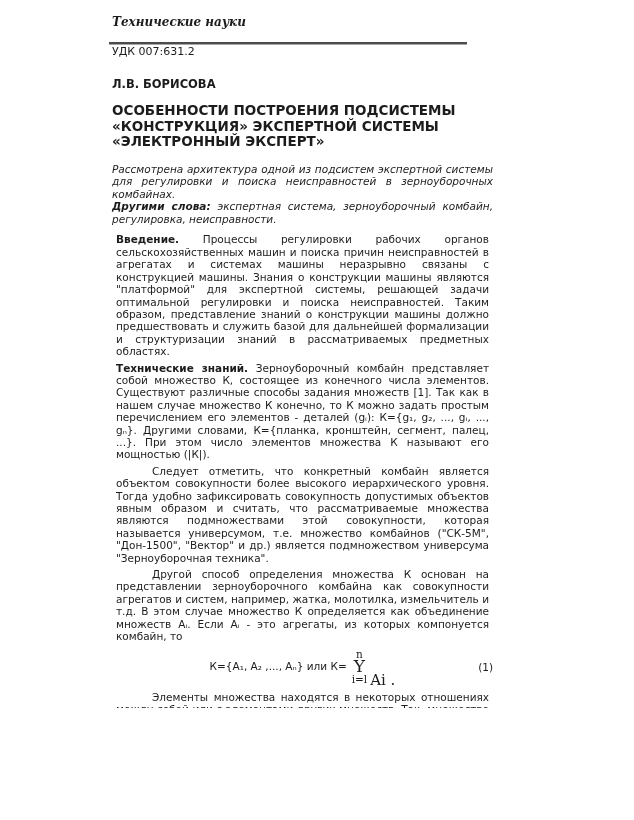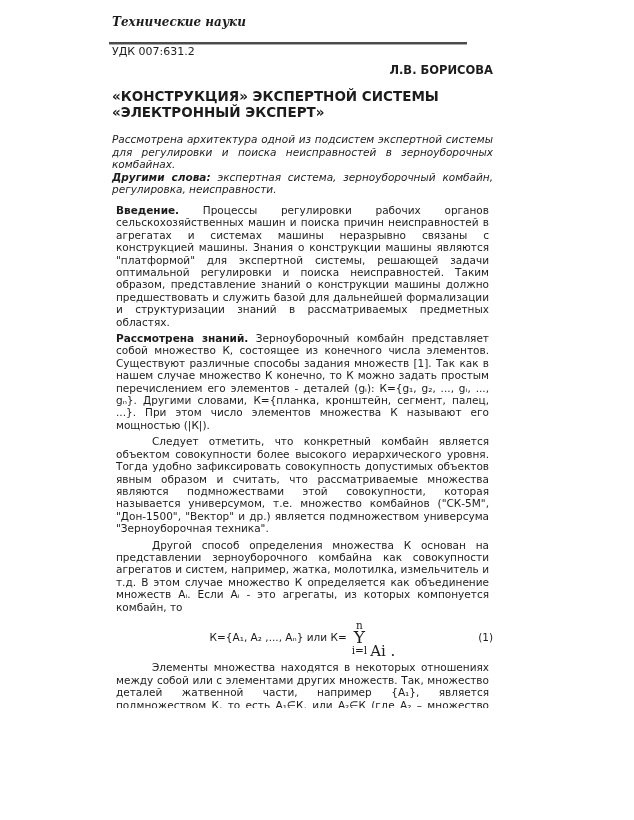--- a/index.html
+++ b/index.html
@@ -27,25 +27,24 @@
     height: 2px;
     background: #4b4b4b;
     border: none;
     border-bottom: 1px solid #a8a8a8;
   }
   .udc {
     font-size: 11px;
     line-height: 13px;
   }
   .author {
-    margin-top: 6px;
+    margin-top: 20px;
     font-size: 11.5px;
     font-weight: bold;
     line-height: 13px;
-    text-align: right;
   }
   .title {
     margin-top: 12px;
     font-size: 13.5px;
     font-weight: bold;
     line-height: 15.5px;
   }
   .abstract-block {
     margin-top: 13px;
     font-style: italic;
@@ -111,41 +110,42 @@
 
   <div class="running-head">Технические науки</div>
 
   <div class="head-rule"></div>
 
   <div class="udc">УДК 007:631.2</div>
 
   <div class="author">Л.В. БОРИСОВА</div>
 
   <div class="title">
+    <div>ОСОБЕННОСТИ ПОСТРОЕНИЯ ПОДСИСТЕМЫ</div>
     <div>«КОНСТРУКЦИЯ» ЭКСПЕРТНОЙ СИСТЕМЫ</div>
     <div>«ЭЛЕКТРОННЫЙ ЭКСПЕРТ»</div>
   </div>
 
   <div class="abstract-block">
     <div class="abstract-text">Рассмотрена архитектура одной из подсистем экспертной системы для регулировки и поиска неисправностей в зерноуборочных комбайнах.</div>
     <div class="keywords-line">
       <span class="kw-label">Другими слова:</span>
       <span>экспертная система, зерноуборочный комбайн, регулировка, неисправности.</span>
     </div>
   </div>
 
   <div class="body-text">
 
     <p class="para">
       <span class="lead">Введение.</span>
       <span>Процессы регулировки рабочих органов сельскохозяйственных машин и поиска причин неисправностей в агрегатах и системах машины неразрывно связаны с конструкцией машины. Знания о конструкции машины являются "платформой" для экспертной системы, решающей задачи оптимальной регулировки и поиска неисправностей. Таким образом, представление знаний о конструкции машины должно предшествовать и служить базой для дальнейшей формализации и структуризации знаний в рассматриваемых предметных областях.</span>
     </p>
 
     <p class="para">
-      <span class="lead">Рассмотрена знаний.</span>
+      <span class="lead">Технические знаний.</span>
       <span>Зерноуборочный комбайн представляет собой множество К, состоящее из конечного числа элементов. Существуют различные способы задания множеств [1]. Так как в нашем случае множество К конечно, то К можно задать простым перечислением его элементов - деталей (gᵢ): К={g₁, g₂, ..., gᵢ, ..., gₙ}. Другими словами, К={планка, кронштейн, сегмент, палец, ...}. При этом число элементов множества К называют его мощностью (|К|).</span>
     </p>
 
     <p class="para indent">
       <span>Следует отметить, что конкретный комбайн является объектом совокупности более высокого иерархического уровня. Тогда удобно зафиксировать совокупность допустимых объектов явным образом и считать, что рассматриваемые множества являются подмножествами этой совокупности, которая называется универсумом, т.е. множество комбайнов ("СК-5М", "Дон-1500", "Вектор" и др.) является подмножеством универсума "Зерноуборочная техника".</span>
     </p>
 
     <p class="para indent">
       <span>Другой способ определения множества К основан на представлении зерноуборочного комбайна как совокупности агрегатов и систем, например, жатка, молотилка, измельчитель и т.д. В этом случае множество К определяется как объединение множеств Аᵢ. Если Аᵢ - это агрегаты, из которых компонуется комбайн, то</span>
     </p>

